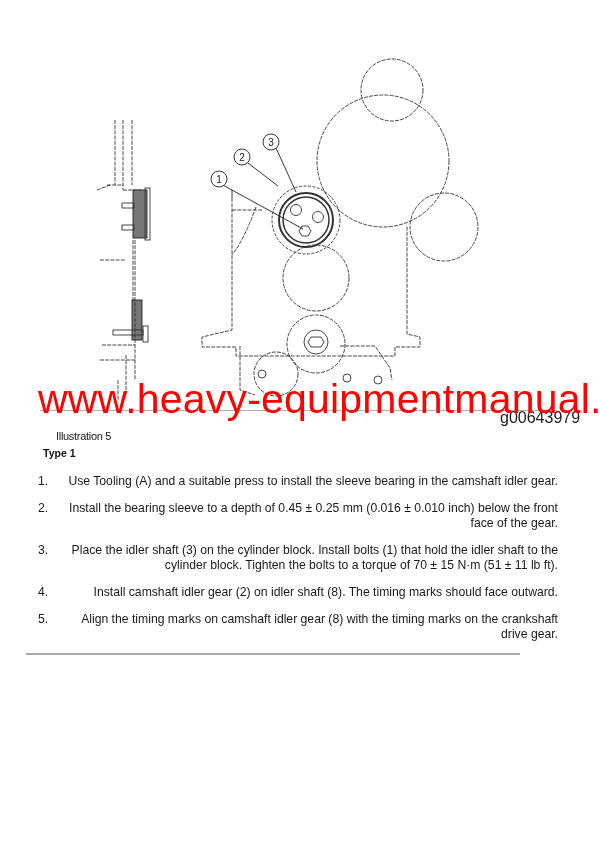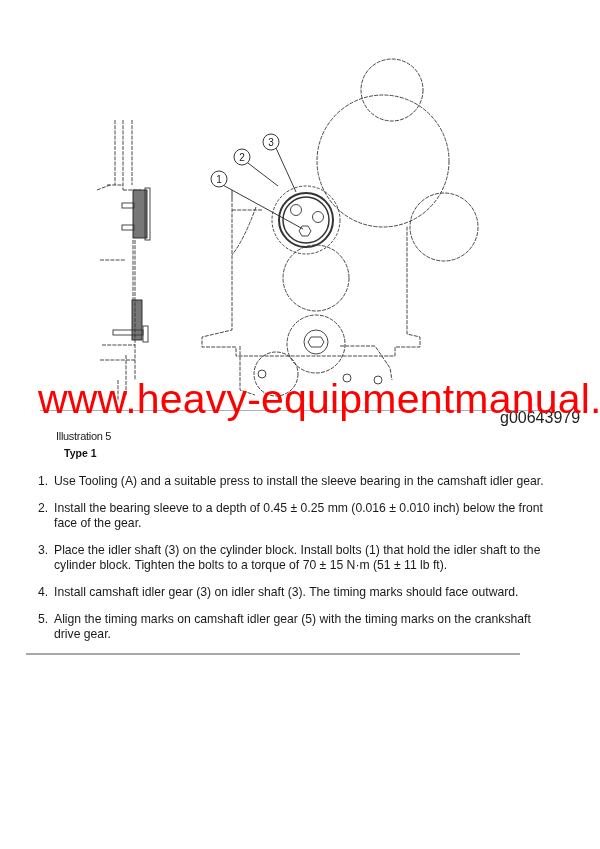--- a/index.html
+++ b/index.html
@@ -4,25 +4,25 @@
   <style>
     html, body { margin: 0; padding: 0; background: #ffffff; }
     body { width: 600px; height: 849px; position: relative; overflow: hidden;
            font-family: "Liberation Sans", sans-serif; color: #111; }
     .illustration { position: absolute; left: 0; top: 0; width: 600px; height: 400px; }
     .rule-top { position: absolute; left: 40px; top: 410px; width: 515px; height: 1px; background: #b0b0b0; }
     .watermark { position: absolute; left: 38px; top: 375px; font-size: 41px; line-height: 48px;
                  color: #ff0000; letter-spacing: 0.2px; white-space: nowrap; z-index: 3; }
     .caption { position: absolute; left: 56px; top: 430px; font-size: 11px; color: #222; letter-spacing: -0.3px; z-index: 1; }
     .figid { position: absolute; left: 500px; top: 409px; font-size: 16px; color: #222; z-index: 1; }
-    .type-label { position: absolute; left: 64px; top: 447px; font-size: 10.5px; font-weight: bold; color: #111; }
+    .type-label { position: absolute; left: 43px; top: 447px; font-size: 10.5px; font-weight: bold; color: #111; }
     .steps { position: absolute; left: 38px; top: 474px; width: 520px; margin: 0; padding: 0; list-style: none; }
     .step { display: flex; font-size: 12.2px; line-height: 15px; margin-bottom: 12px; color: #1a1a1a; }
     .step .num { width: 16px; flex: 0 0 16px; }
-    .step .txt { flex: 1; }
+    .step .txt { flex: 1; text-align: right; }
     .rule-bottom { position: absolute; left: 26px; top: 653px; width: 494px; height: 2px; background: #a8a8a8; }
   </style>
 </head>
 <body>
 
 <div class="illustration">
   <svg width="600" height="400" viewBox="0 0 600 400" xmlns="http://www.w3.org/2000/svg" fill="none" stroke="#333" stroke-width="0.9" stroke-dasharray="4 1.2">
 
     <circle cx="392" cy="90" r="31"></circle>
     <circle cx="383" cy="161" r="66"></circle>
@@ -102,21 +102,21 @@
   <li class="step">
     <span class="num">2.</span>
     <span class="txt">Install the bearing sleeve to a depth of 0.45 ± 0.25 mm (0.016 ± 0.010 inch) below the front face of the gear.</span>
   </li>
   <li class="step">
     <span class="num">3.</span>
     <span class="txt">Place the idler shaft (3) on the cylinder block. Install bolts (1) that hold the idler shaft to the cylinder block. Tighten the bolts to a torque of 70 ± 15 N·m (51 ± 11 lb ft).</span>
   </li>
   <li class="step">
     <span class="num">4.</span>
-    <span class="txt">Install camshaft idler gear (3) on idler shaft (3). The timing marks should face outward.</span>
+    <span class="txt">Install camshaft idler gear (2) on idler shaft (8). The timing marks should face outward.</span>
   </li>
   <li class="step">
     <span class="num">5.</span>
-    <span class="txt">Align the timing marks on camshaft idler gear (5) with the timing marks on the crankshaft drive gear.</span>
+    <span class="txt">Align the timing marks on camshaft idler gear (8) with the timing marks on the crankshaft drive gear.</span>
   </li>
 </ol>
 
 <div class="rule-bottom"></div>
 
 </body></html>

